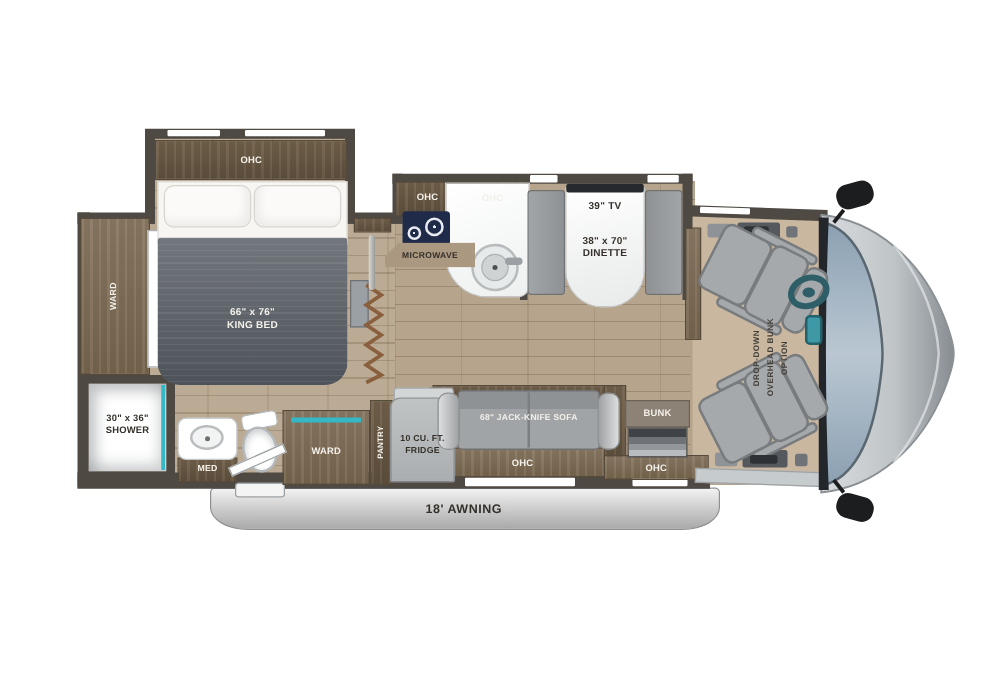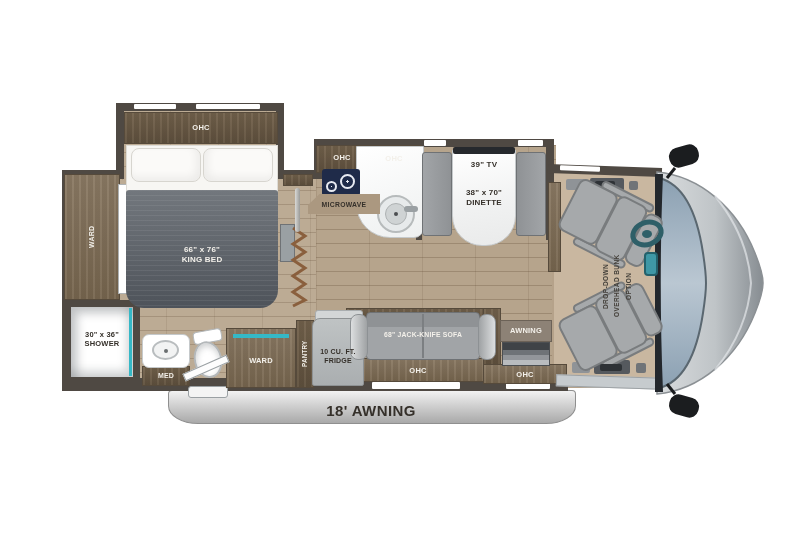--- a/index.html
+++ b/index.html
@@ -40,21 +40,21 @@
   .teal{background:#35b8c6;}
 </style>
 </head>
 <body>
 
 <div id="stage">
 
   <div class="abs" style="left:168px;top:390px;width:406px;height:32px;z-index:0;
               background:linear-gradient(180deg,#f2f2f2,#d4d4d4 40%,#a9a9a9);
               border:1px solid #8f8f8f;border-radius:4px 4px 30px 30px / 4px 4px 18px 18px;"></div>
-  <div class="lbl dk" style="left:168px;top:402px;width:406px;font-size:15px;letter-spacing:.4px;">18' AWNING</div>
+  <div class="lbl dk" style="left:168px;top:402px;width:406px;font-size:10px;letter-spacing:.4px;">18' AWNING</div>
 
   <div class="floor lt" style="left:70px;top:176px;width:248px;height:206px;"></div>
   <div class="floor lt" style="left:122px;top:110px;width:156px;height:70px;"></div>
   <div class="floor" style="left:316px;top:145px;width:240px;height:238px;"></div>
   <div class="abs" style="left:552px;top:170px;width:110px;height:218px;z-index:1;background:#c9b7a0;
               box-shadow:inset 0 0 0 2px #b5a28a;"></div>
   <div class="wood" style="left:548px;top:182px;width:13px;height:90px;"></div>
 
   <div class="wall" style="left:62px;top:170px;width:10px;height:220px;"></div>
   <div class="wall" style="left:62px;top:170px;width:62px;height:9px;"></div>
@@ -167,21 +167,21 @@
   <div class="abs" style="left:478px;top:314px;width:18px;height:46px;z-index:7;background:linear-gradient(270deg,#dcdedf,#9fa2a4);border:1px solid #8d9194;border-radius:8px;box-sizing:border-box;"></div>
   <div class="gray" style="left:366px;top:312px;width:114px;height:48px;border-radius:4px;
               background:linear-gradient(180deg,#8f9295 0 30%,#a1a4a7 30%);"></div>
   <div class="abs" style="left:422px;top:314px;width:2px;height:44px;z-index:7;background:#7c7f82;"></div>
   <div class="lbl" style="left:366px;top:331px;width:114px;font-size:6.8px;white-space:nowrap;z-index:8;">68" JACK-KNIFE SOFA</div>
   <div class="wood" style="left:348px;top:358px;width:140px;height:24px;"></div>
   <div class="lbl" style="left:348px;top:366px;width:140px;font-size:7.5px;">OHC</div>
 
   <div class="wood dark" style="left:483px;top:308px;width:18px;height:60px;"></div>
   <div class="abs" style="left:500px;top:320px;width:52px;height:22px;z-index:7;background:#8d8276;border:1px solid #6c6257;box-sizing:border-box;"></div>
-  <div class="lbl" style="left:500px;top:326px;width:52px;font-size:7.5px;z-index:8;">AWNING</div>
+  <div class="lbl" style="left:500px;top:326px;width:52px;font-size:7.5px;z-index:8;">BUNK</div>
   <div class="tread" style="left:502px;top:342px;width:48px;height:24px;"></div>
   <div class="wood" style="left:483px;top:364px;width:84px;height:20px;"></div>
   <div class="lbl" style="left:492px;top:370px;width:66px;font-size:7.5px;">OHC</div>
 
   <div class="abs" style="left:566px;top:179px;width:20px;height:11px;z-index:6;background:#8f9397;border-radius:2px;"></div>
   <div class="abs" style="left:590px;top:178px;width:34px;height:13px;z-index:6;background:#55595e;border-radius:2px;"></div>
   <div class="abs" style="left:595px;top:181px;width:20px;height:7px;z-index:7;background:#2e3236;border-radius:2px;"></div>
   <div class="abs" style="left:629px;top:181px;width:9px;height:9px;z-index:6;background:#707478;border-radius:2px;"></div>
 
   <div class="chair" style="left:562px;top:192px;transform:rotate(207deg);">

